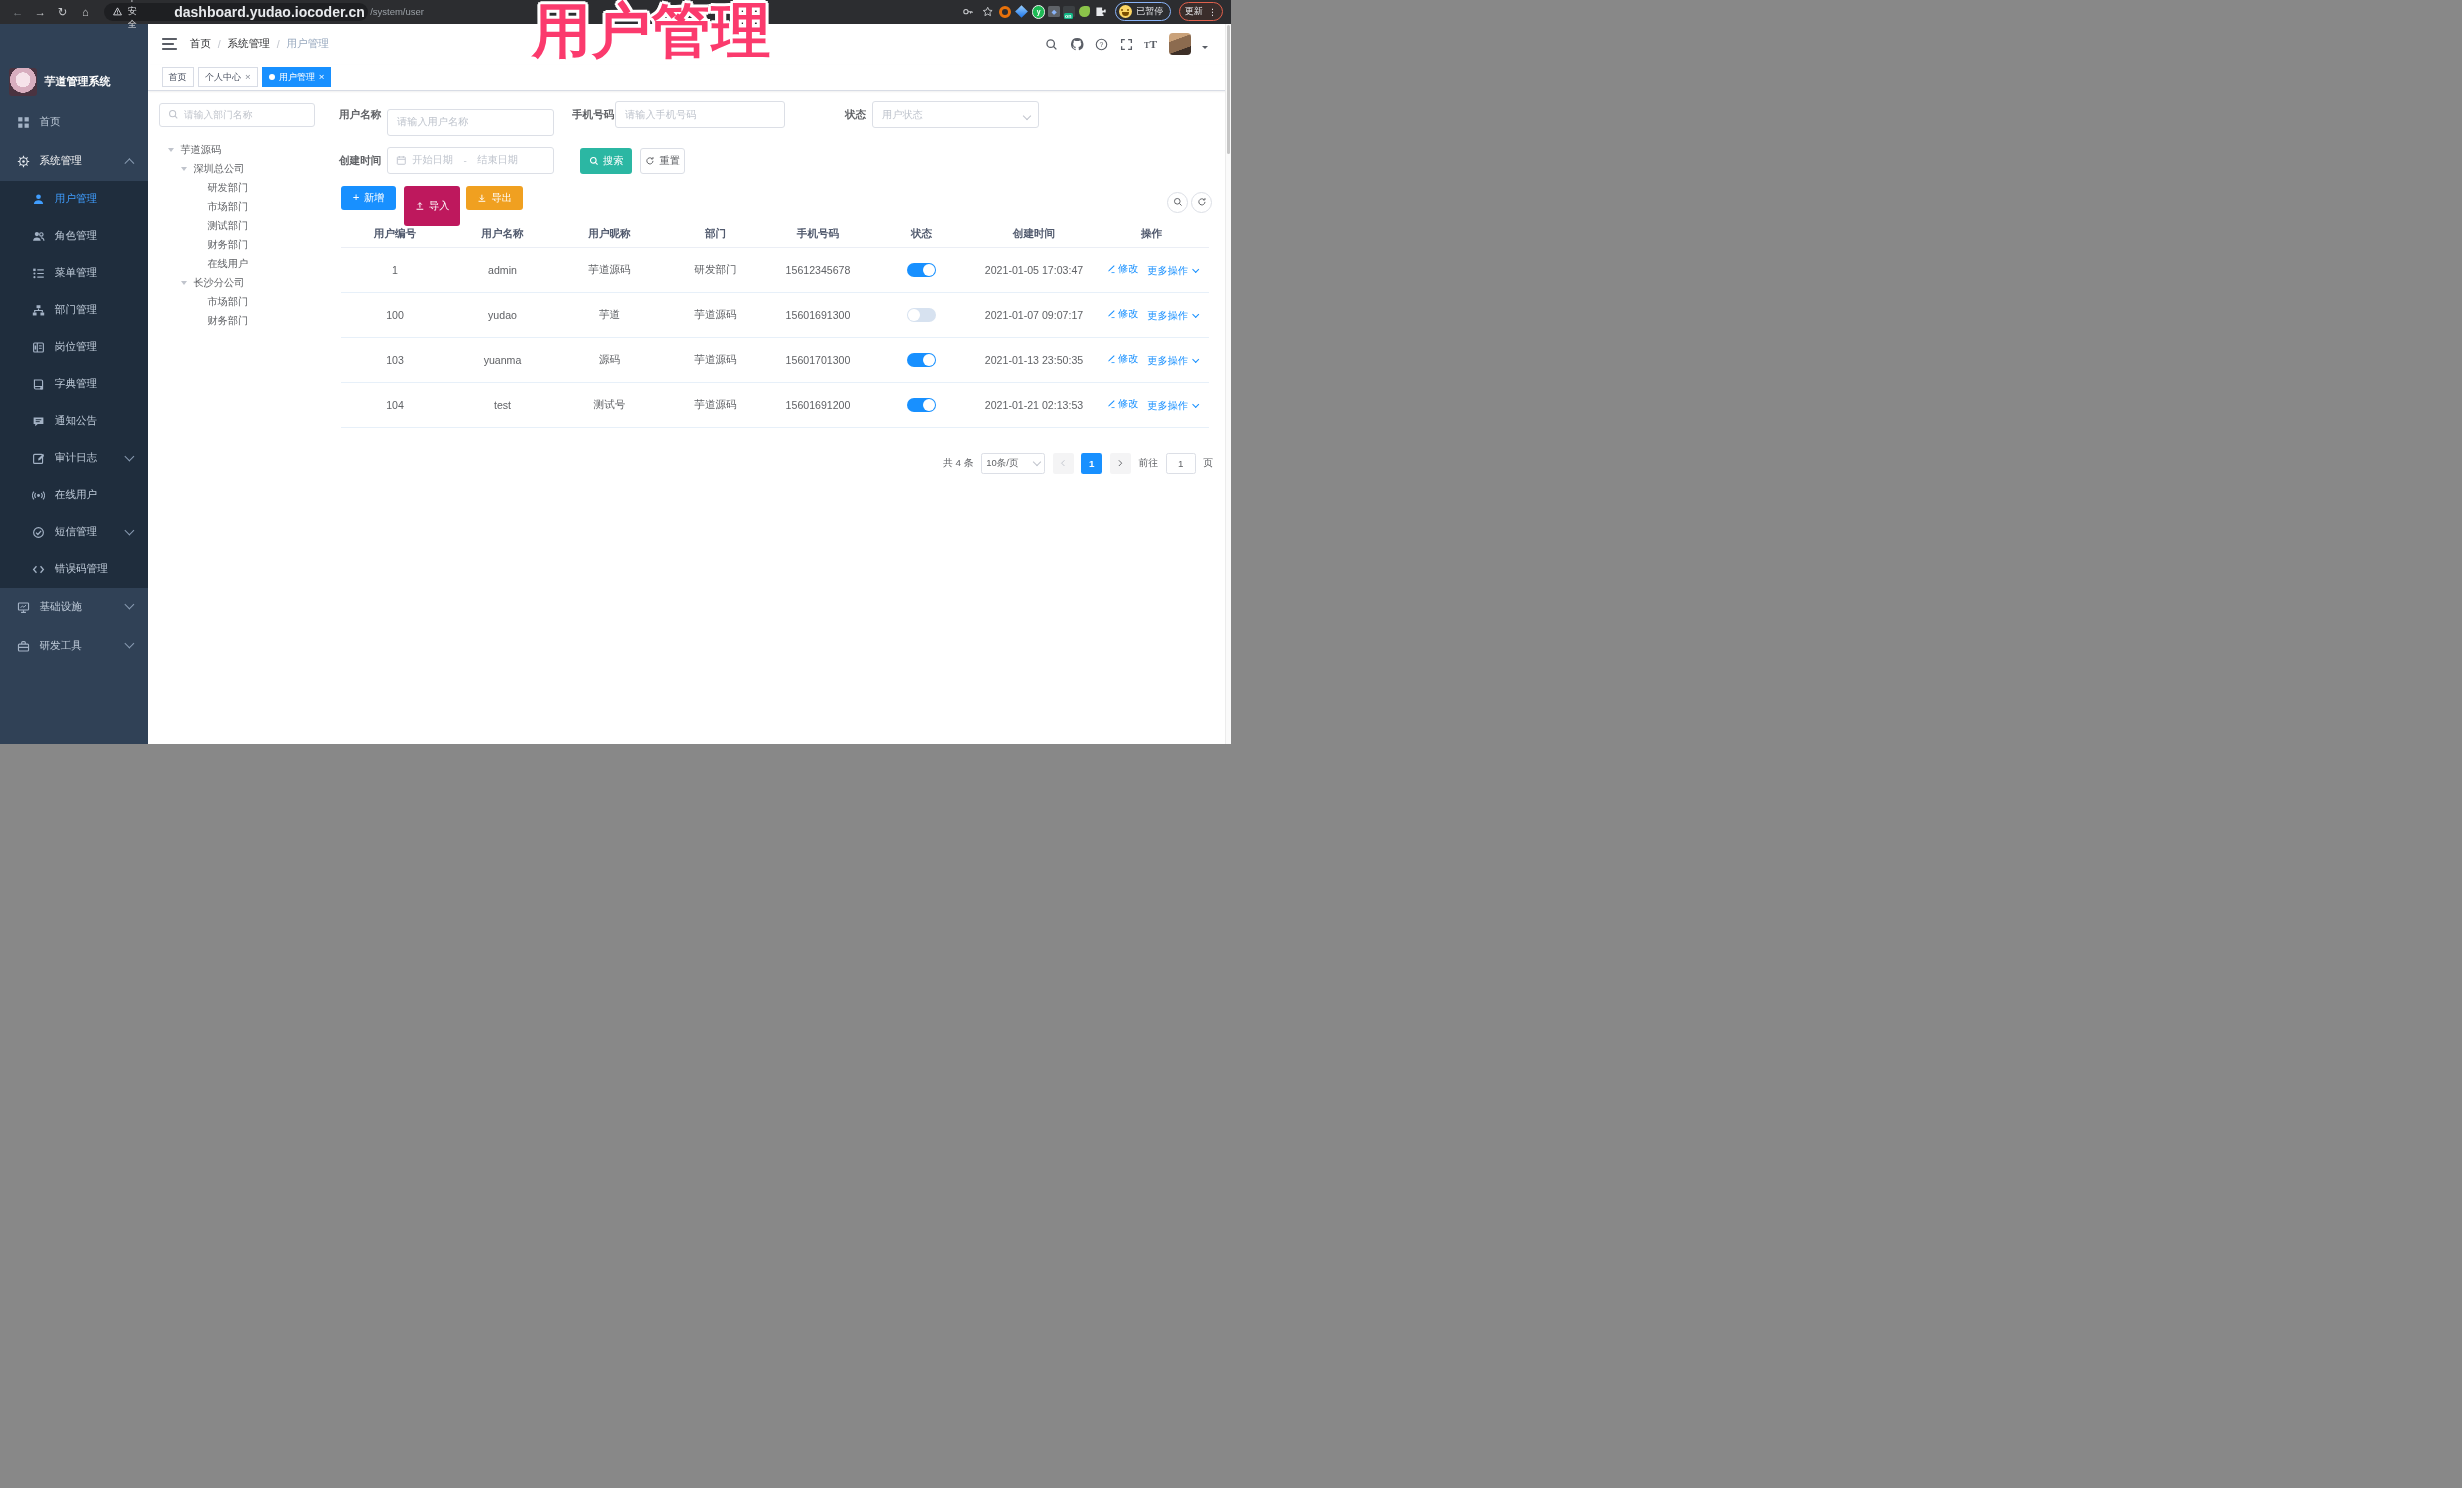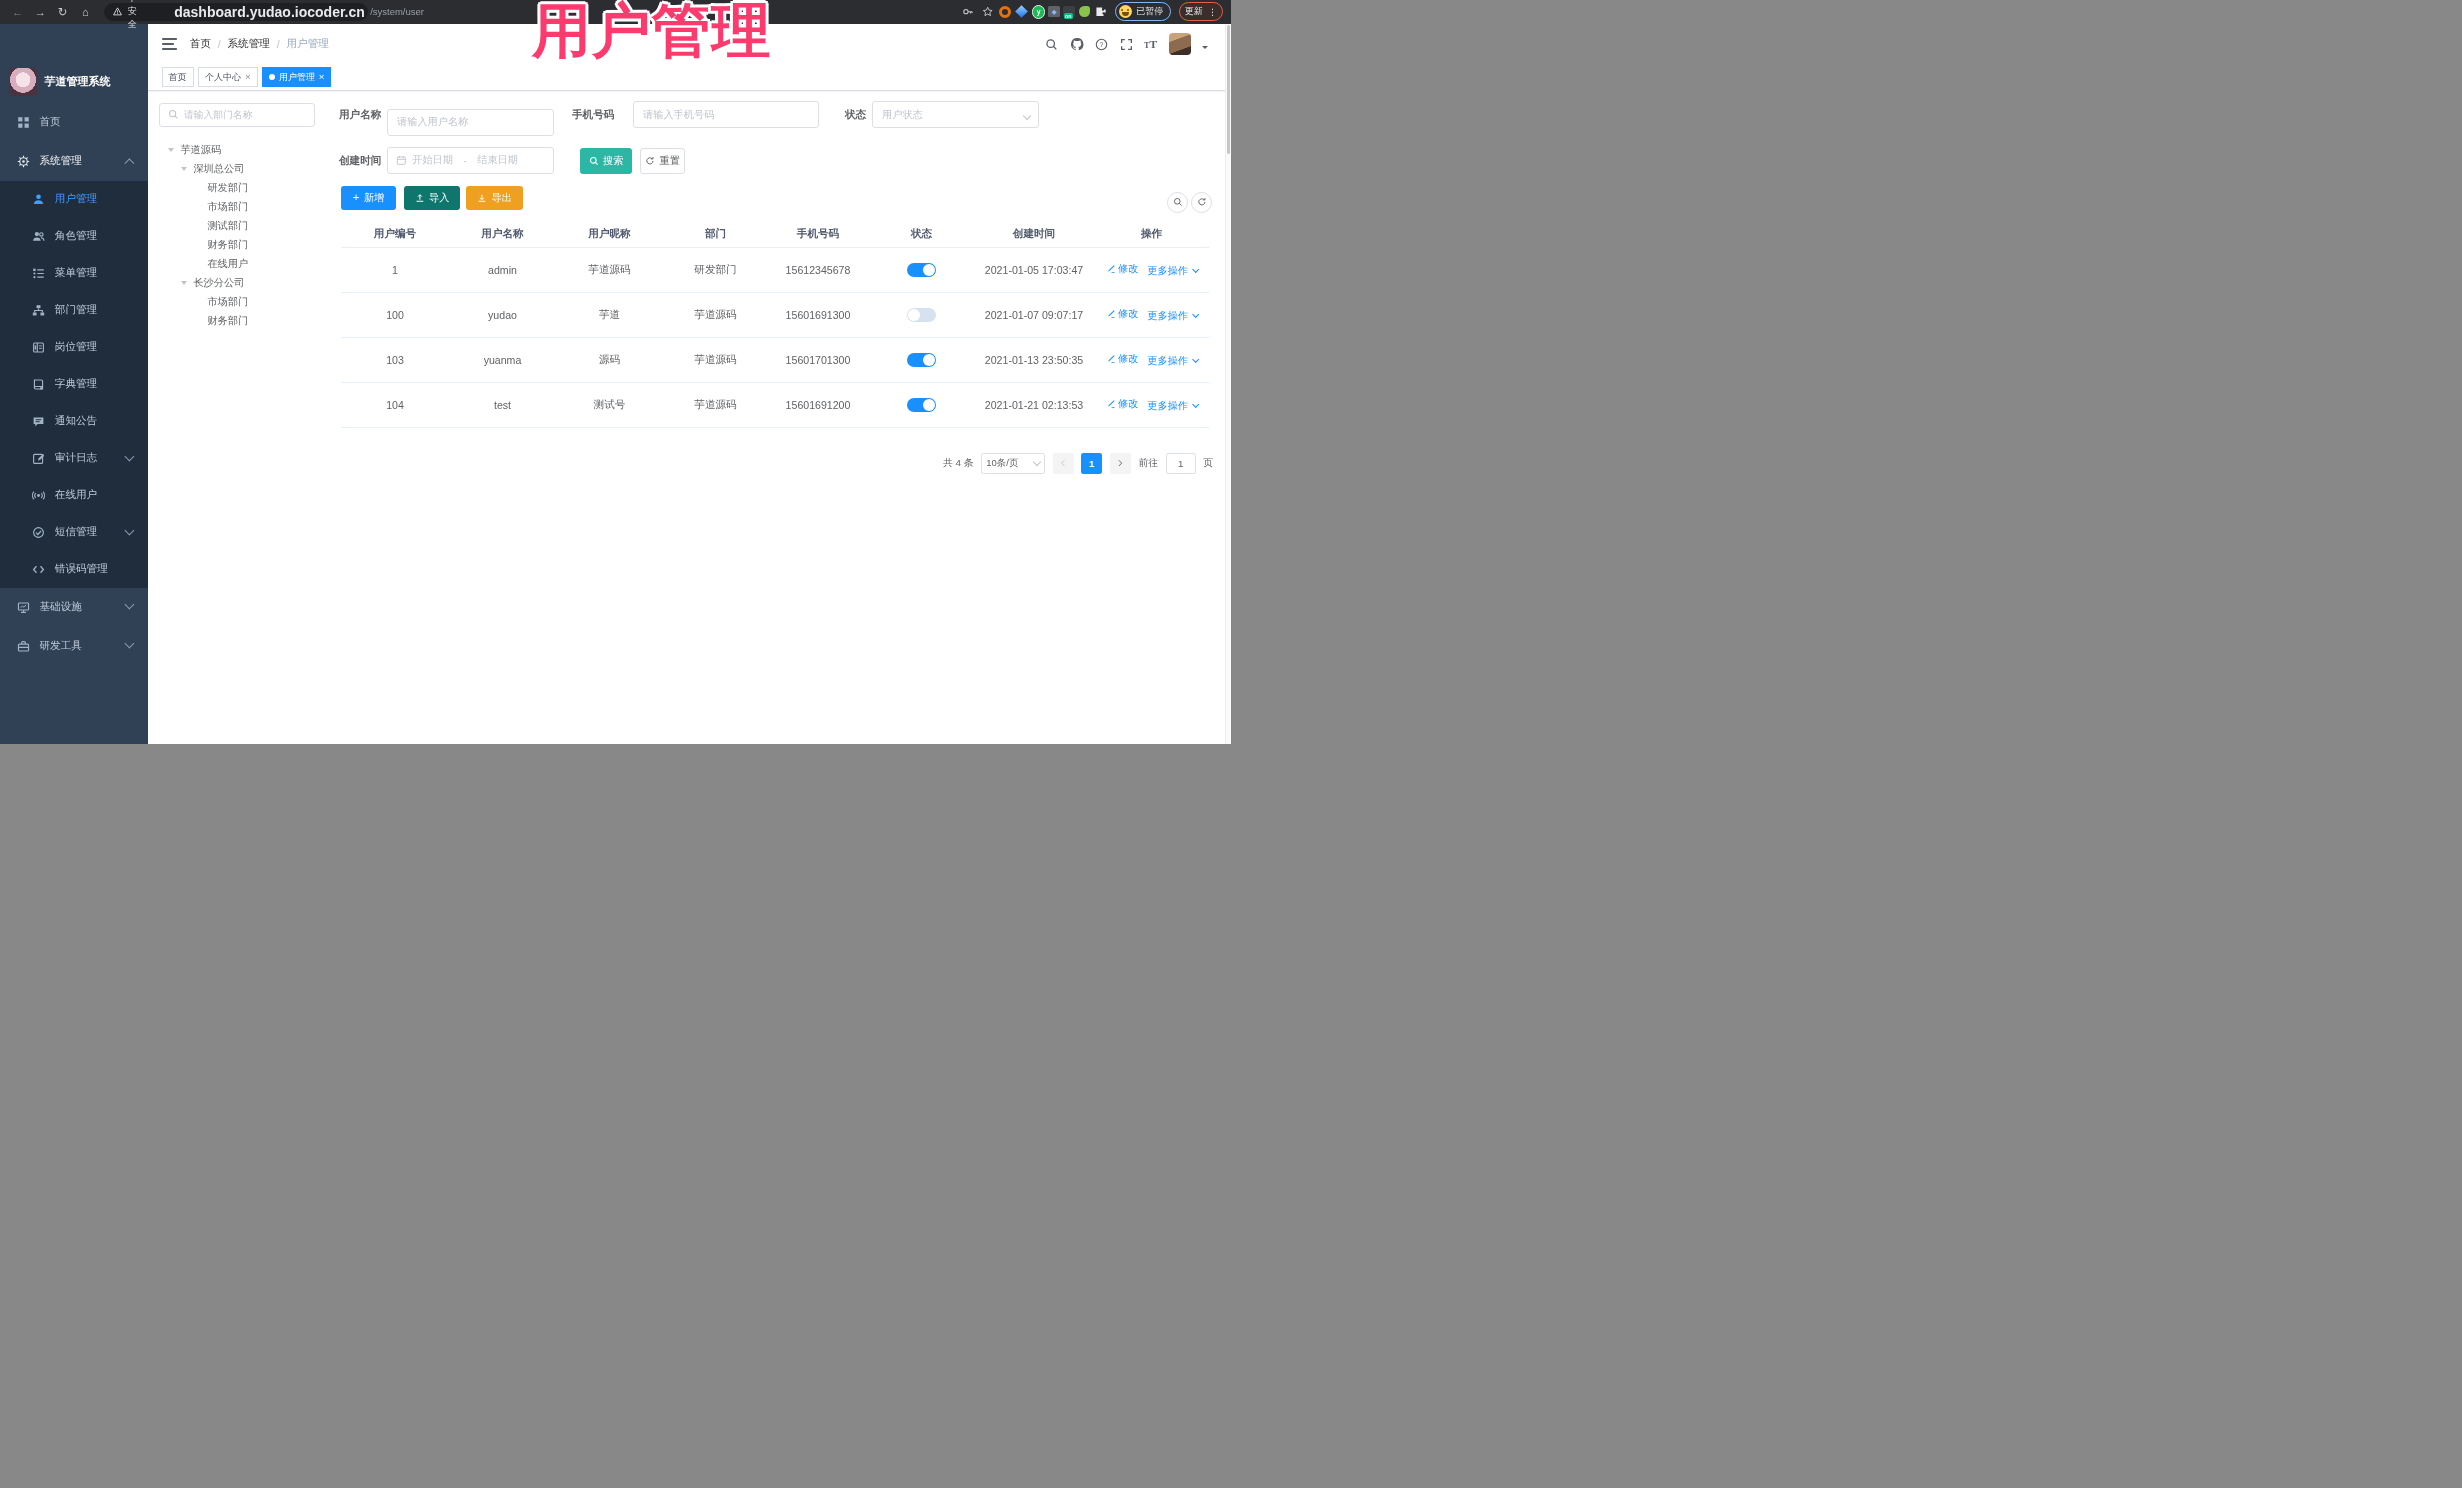--- a/index.html
+++ b/index.html
@@ -117,21 +117,21 @@
   .f-input input::placeholder { color:#bfc4cd; }
   .ph { color:#bfc4cd; font-size:10.2px; }
   .sel-caret { position:absolute; right:7.6px; top:10.6px; width:6px; height:6px; border-right:1.1px solid #c0c4cc;
     border-bottom:1.1px solid #c0c4cc; transform:rotate(45deg); }
   .date-sep { color:#bfc4cd; font-size:9.8px; margin:0 4.5px; }
   .btn { position:absolute; height:26px; border-radius:3px; display:flex; align-items:center;
     justify-content:center; gap:4.5px; font-size:10.2px; cursor:pointer; border:0.8px solid transparent; }
   .btn-search { background:#2bb7a3; color:#fff; }
   .btn-reset { background:#fff; color:#606266; border-color:#dcdfe6; }
   .btn-add { background:#1890ff; color:#fff; height:24px; }
-  .btn-import { background:#0f766e; color:#fff; height:24px;align-items:center; }
+  .btn-import { background:#be185d; color:#fff; height:40px;align-items:center; }
   .btn-export { background:#f0a020; color:#fff; height:24px; }
   .circle-tool { position:absolute; width:21px; height:21px; border-radius:50%; border:0.8px solid #dcdfe6;
     display:flex; align-items:center; justify-content:center; color:#606266; cursor:pointer; background:#fff; }
 
   
   .table { position:absolute; left:193px; top:131px; width:868px; }
   .t-row { display:grid; grid-template-columns:108px 107px 107px 105px 100px 107px 118px 117px; align-items:center; }
   .t-head { height:26.5px; border-bottom:0.8px solid #ebeef5; }
   .t-head div { text-align:center; font-size:10.6px; font-weight:bold; color:#515a6e; }
   .t-body-row { height:45px; border-bottom:0.8px solid #e7f0f9; }
@@ -496,21 +496,21 @@
             <div class="tree-node" style="padding-left: 48px;">
               <span>财务部门</span>
             </div>
           </div>
 
         <div class="f-label" style="left:191px; top:10.6px;">用户名称</div>
         <div class="f-input" style="left:239px; top:18px; width:167px;font-family:Liberation Mono, monospace;">
           <input placeholder="请输入用户名称" style="">
         </div>
         <div class="f-label" style="left:424px; top:10.6px;">手机号码</div>
-        <div class="f-input" style="left:485px; top:10.6px; width:186px;">
+        <div class="f-input" style="left:467px; top:10.6px; width:170px;">
           <input placeholder="请输入手机号码" style="">
         </div>
         <div class="f-label" style="left:697px; top:10.6px;">状态</div>
         <div class="f-input" style="left:724px; top:10.6px; width:167px;">
           <span class="ph">用户状态</span>
           <span class="sel-caret"></span>
         </div>
 
         <div class="f-label" style="left:191px; top:56px;">创建时间</div>
         <div class="f-input" style="left:239px; top:56px; width:167px; padding:0 7.6px;">

